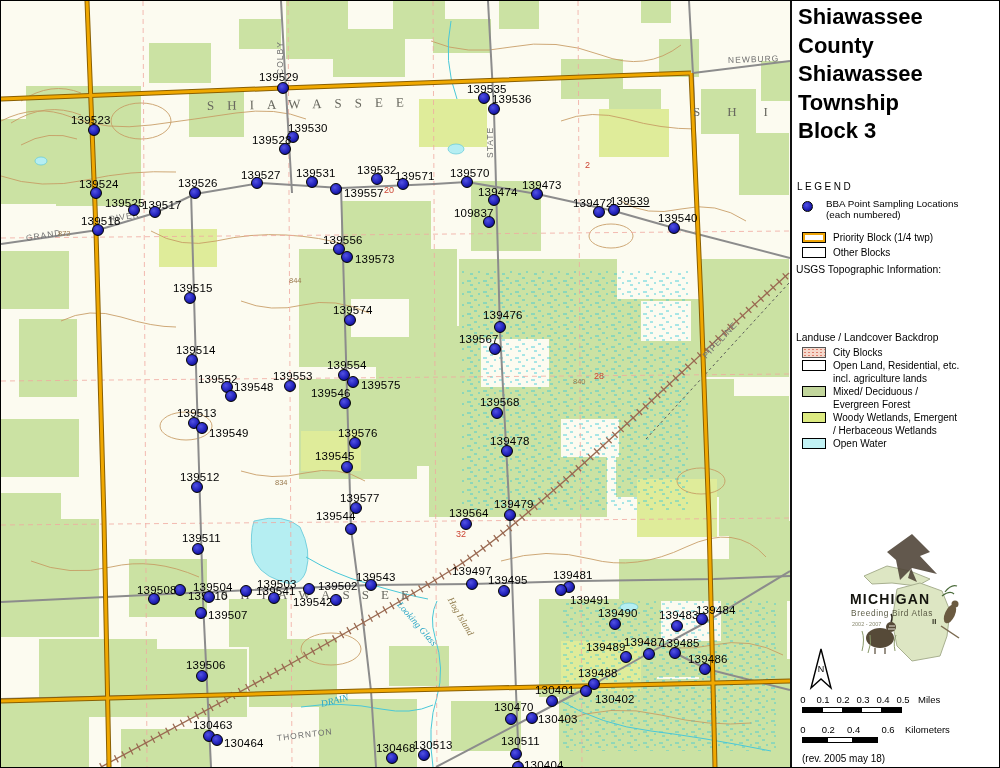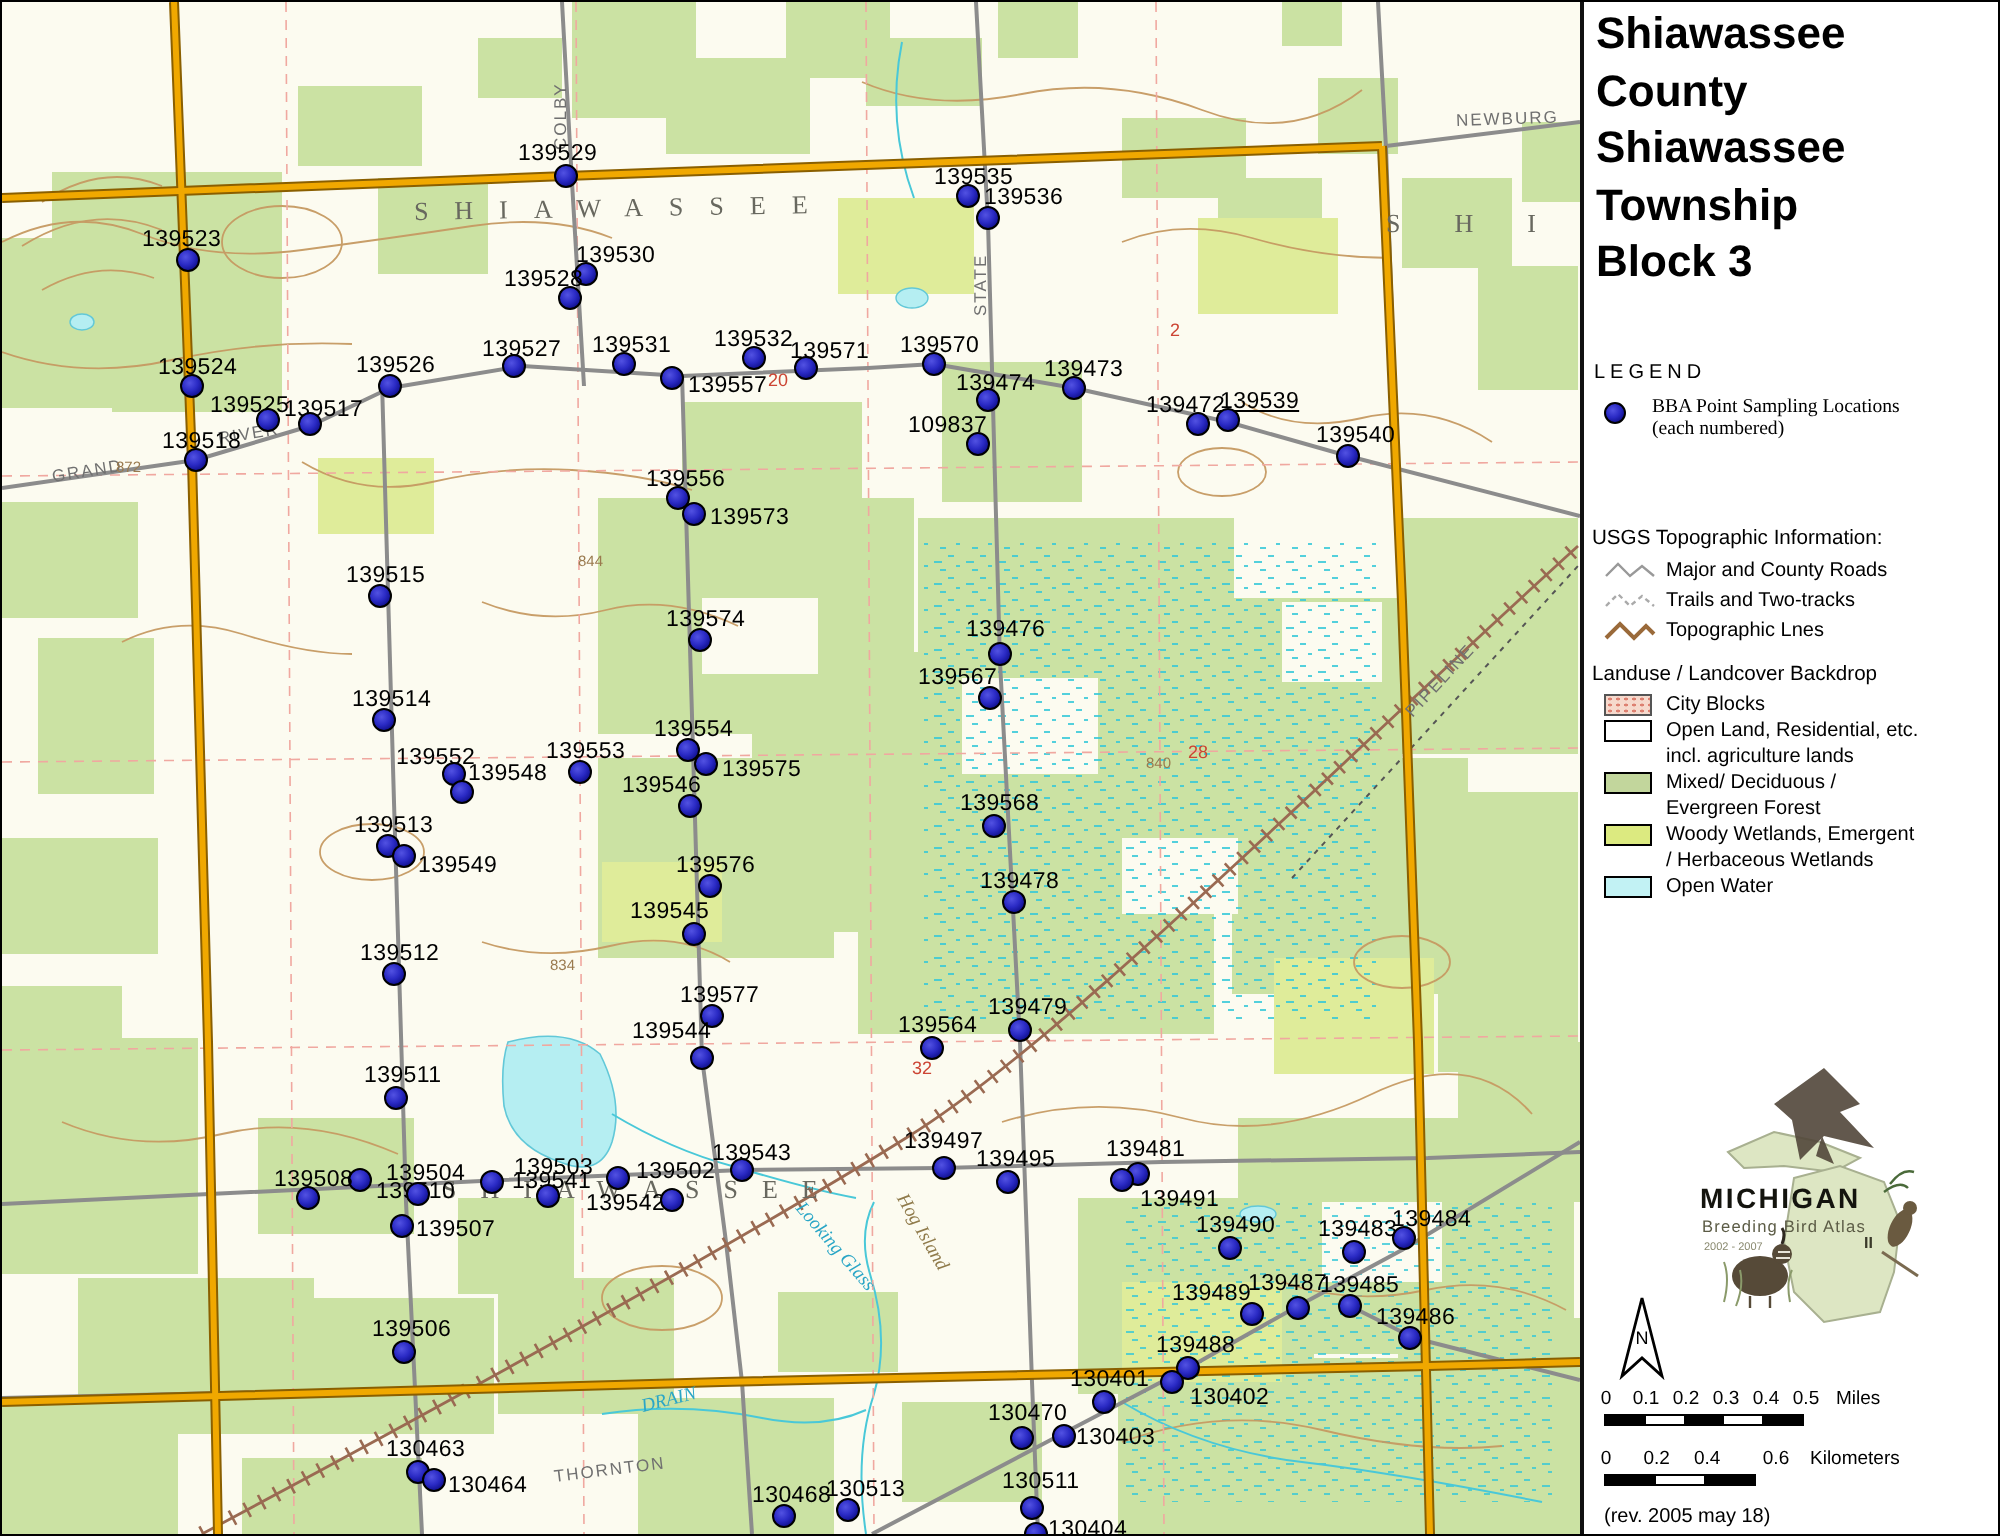--- a/index.html
+++ b/index.html
@@ -23,21 +23,21 @@
   .mtext.elev{color:#9a7a4e;font-size:7.5px;}
   
   .panel{position:absolute;left:789px;top:0;width:211px;height:766px;background:#fff;
          border-left:2px solid #111;box-sizing:border-box;}
   .panel *{box-sizing:border-box;}
   .title{position:absolute;left:6px;top:2px;font-size:22px;font-weight:bold;line-height:28.5px;color:#000;}
   .legend-head{position:absolute;left:5px;top:180px;font-size:10px;letter-spacing:2.5px;color:#000;}
   .bba-item{position:absolute;left:12px;top:197px;font-size:9.8px;line-height:11px;color:#000;}
   .bba-item .bdot{position:absolute;left:-2px;top:3px;width:11px;height:11px;border-radius:50%;
        background:radial-gradient(circle at 38% 35%, #5252e2 0%, #2a2ac4 45%, #00006e 100%);border:1px solid #000;}
-  .bba-item .btxt{margin-left:22px;font-family:Liberation Serif, serif;}
+  .bba-item .btxt{margin-left:22px;}
   .lrow{display:flex;align-items:center;height:15px;font-size:10px;color:#000;}
   .lrows{position:absolute;left:10px;width:198px;}
   .sw{display:inline-block;width:24px;height:11px;margin-right:7px;flex:0 0 24px;}
   .sw-priority{background:#fff;border:1px solid #000;box-shadow:inset 0 0 0 2px #eda408;}
   .sw-other{background:#fff;border:1px solid #000;}
   .sw-city{border:1px solid #555;background-color:#f6d9cc;
       background-image:radial-gradient(#dd8070 .9px, transparent 1.1px);background-size:4px 3px;}
   .sw-open{background:#fff;border:1px solid #000;}
   .sw-forest{background:#c2d69c;border:1px solid #000;}
   .sw-wetland{background:#dcea80;border:1px solid #000;}
@@ -425,42 +425,32 @@
       </div>
 
     <div class="legend-head">LEGEND</div>
 
     <div class="bba-item">
       <span class="bdot"></span>
       <div class="btxt">BBA Point Sampling Locations</div>
       <div class="btxt">(each numbered)</div>
     </div>
 
+    <div class="lrows" id="legend-blocks" style="top:229px">
+        <div class="lrow">
+          <span class="sw sw-priority"></span>
+          <span>Priority Block (1/4 twp)</span>
+        </div>
+        <div class="lrow">
+          <span class="sw sw-other"></span>
+          <span>Other Blocks</span>
+        </div>
+      </div>
 
     <div class="lhead" style="top:263px">USGS Topographic Information:</div>
-    <div class="lrows" id="legend-usgs" style="top:277px">
-        <div class="lrow">
-          <svg width="26" height="13" class="linesw">
-            <polyline points="1,9 7,3 13,9 19,4 25,9" fill="none" stroke="#999" stroke-width="1.2"></polyline>
-          </svg>
-          <span>Major and County Roads</span>
-        </div>
-        <div class="lrow">
-          <svg width="26" height="13" class="linesw">
-            <polyline points="1,9 7,3 13,9 19,4 25,9" fill="none" stroke="#aaa" stroke-width="1.2" stroke-dasharray="2.5 2"></polyline>
-          </svg>
-          <span>Trails and Two-tracks</span>
-        </div>
-        <div class="lrow">
-          <svg width="26" height="13" class="linesw">
-            <polyline points="1,10 8,3 15,10 21,4 25,8" fill="none" stroke="#9a6a3a" stroke-width="2"></polyline>
-          </svg>
-          <span>Topographic Lnes</span>
-        </div>
-      </div>
 
     <div class="lhead" style="top:331px">Landuse / Landcover Backdrop</div>
     <div class="lrows" id="legend-landuse" style="top:345px">
         <div class="lu-row">
           <span class="sw sw-city"></span>
           <span>City Blocks</span>
         </div>
         <div class="lu-row">
           <span class="sw sw-open"></span>
           <span>Open Land, Residential, etc.</span>

